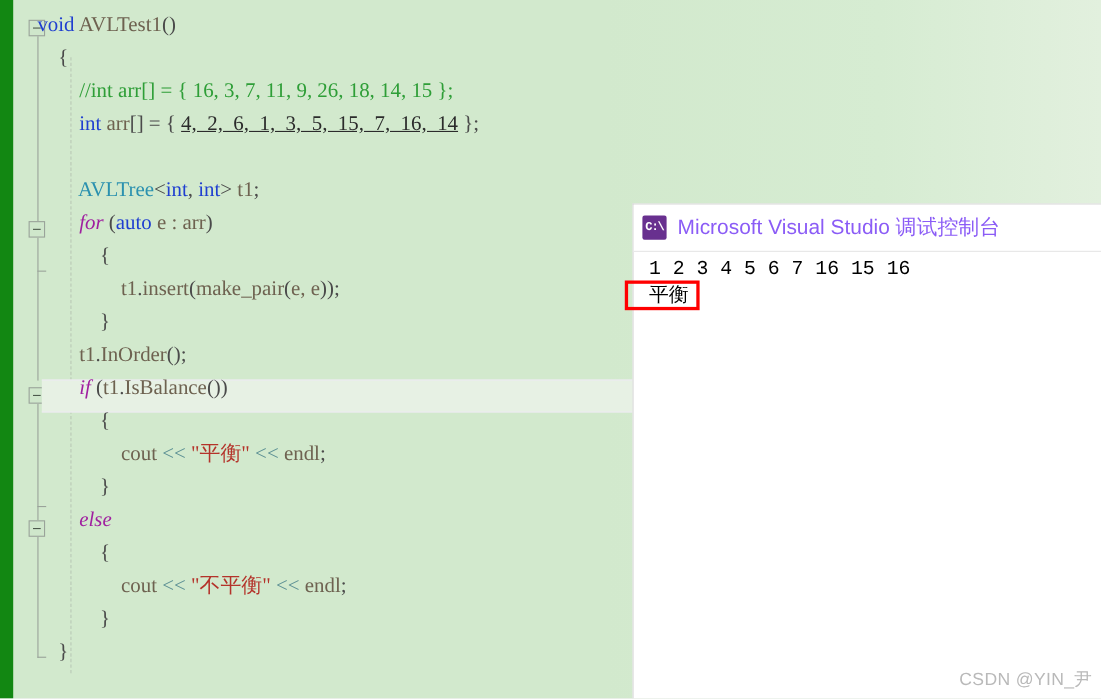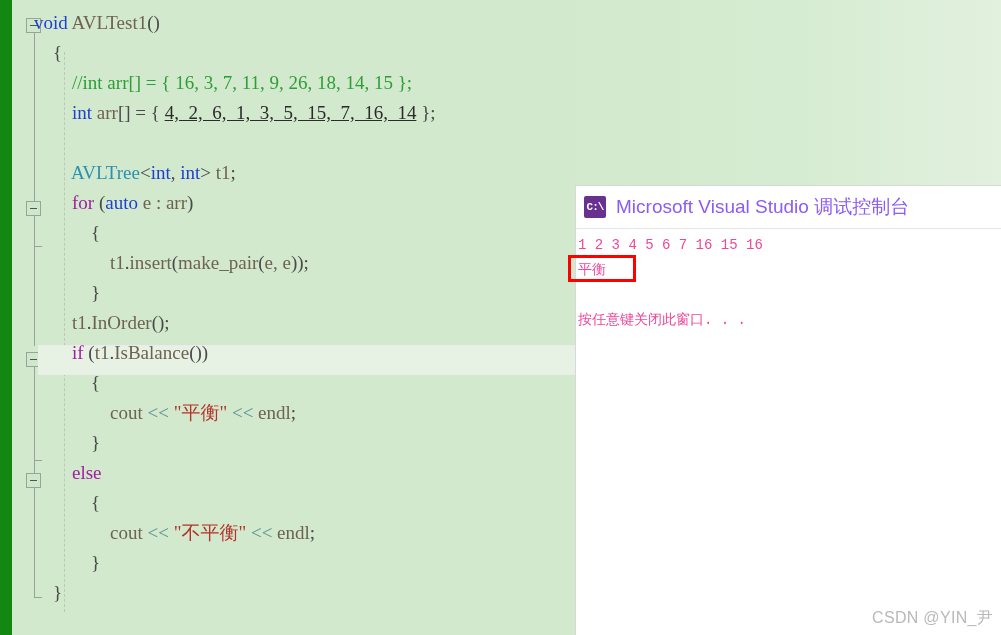--- a/index.html
+++ b/index.html
@@ -97,21 +97,21 @@
     left: 34px; top: 8px;
     font-family: "Liberation Serif", "DejaVu Serif", serif;
     font-size: 19px;
     line-height: 30px;
     white-space: pre;
     color: #2b2b2b;
   }
   .code .line { height: 30px; }
 
   .kw      { color: #1f3fd0; }   
-  .kwf     { color: #a020a0; }   
+  .kwf     { color: #a020a0; font-style: italic; }   
   .type    { color: #2b91af; }   
   .ident   { color: #6e6250; }   
   .cmt     { color: #2e9e37; }   
   .str     { color: #b4332a; }   
   .op      { color: #5b8f93; }   
   .punct   { color: #4a4a4a; }
   .num     { color: #2b2b2b; text-decoration: underline; }
 
   
   .console {
@@ -149,25 +149,25 @@
     letter-spacing: -1px;
     line-height: 1;
   }
   .console-title {
     font-family: "Liberation Sans", sans-serif;
     font-size: 19px;
     color: #8b5cf6;
     white-space: nowrap;
   }
   .console-body {
-    padding: 4px 0 0 2px;
+    padding: 4px 0 0 14px;
     font-family: "Liberation Mono", "DejaVu Sans Mono", monospace;
-    font-size: 14px;
+    font-size: 18px;
     line-height: 25px;
-    color: #ec4899;
+    color: #000000;
     white-space: pre;
   }
   .console-body .cline { height: 25px; }
   .console-body .blank { height: 25px; }
 
   .annot-box {
     position: absolute;
     left: 568px;
     top: 255px;
     width: 68px;
@@ -218,20 +218,20 @@
     <div class="code" id="code-area"><div class="line"><span></span><span class="kw">void </span><span class="ident">AVLTest1</span><span class="punct">()</span></div><div class="line"><span>    </span><span class="punct">{</span></div><div class="line"><span>        </span><span class="cmt">//int arr[] = { 16, 3, 7, 11, 9, 26, 18, 14, 15 };</span></div><div class="line"><span>        </span><span class="kw">int</span><span class="ident"> arr</span><span class="punct">[] = { </span><span class="num">4,  2,  6,  1,  3,  5,  15,  7,  16,  14</span><span class="punct"> };</span></div><div class="line"><span></span></div><div class="line"><span>        </span><span class="type">AVLTree</span><span class="punct">&lt;</span><span class="kw">int</span><span class="punct">, </span><span class="kw">int</span><span class="punct">&gt; </span><span class="ident">t1</span><span class="punct">;</span></div><div class="line"><span>        </span><span class="kwf">for</span><span class="punct"> (</span><span class="kw">auto</span><span class="ident"> e : arr</span><span class="punct">)</span></div><div class="line"><span>            </span><span class="punct">{</span></div><div class="line"><span>                </span><span class="ident">t1</span><span class="punct">.</span><span class="ident">insert</span><span class="punct">(</span><span class="ident">make_pair</span><span class="punct">(</span><span class="ident">e, e</span><span class="punct">));</span></div><div class="line"><span>            </span><span class="punct">}</span></div><div class="line"><span>        </span><span class="ident">t1</span><span class="punct">.</span><span class="ident">InOrder</span><span class="punct">();</span></div><div class="line"><span>        </span><span class="kwf">if</span><span class="punct"> (</span><span class="ident">t1</span><span class="punct">.</span><span class="ident">IsBalance</span><span class="punct">())</span></div><div class="line"><span>            </span><span class="punct">{</span></div><div class="line"><span>                </span><span class="ident">cout</span><span class="op"> &lt;&lt; </span><span class="str">"平衡"</span><span class="op"> &lt;&lt; </span><span class="ident">endl</span><span class="punct">;</span></div><div class="line"><span>            </span><span class="punct">}</span></div><div class="line"><span>        </span><span class="kwf">else</span></div><div class="line"><span>            </span><span class="punct">{</span></div><div class="line"><span>                </span><span class="ident">cout</span><span class="op"> &lt;&lt; </span><span class="str">"不平衡"</span><span class="op"> &lt;&lt; </span><span class="ident">endl</span><span class="punct">;</span></div><div class="line"><span>            </span><span class="punct">}</span></div><div class="line"><span>    </span><span class="punct">}</span></div></div>
   </div>
 
   <div class="console">
     <div class="console-titlebar">
       <div class="console-icon">
         <span>C:\</span>
       </div>
       <div class="console-title">Microsoft Visual Studio 调试控制台</div>
     </div>
-    <div class="console-body" id="console-out"><div class="cline">1 2 3 4 5 6 7 16 15 16</div><div class="cline">平衡</div><div class="blank"></div><div class="cline">按任意键关闭此窗口. . .</div></div>
+    <div class="console-body" id="console-out"><div class="cline">1 2 3 4 5 6 7 16 15 16</div><div class="cline">平衡</div><div class="blank"></div></div>
   </div>
 
   <div class="annot-box"></div>
 
   <div class="watermark">CSDN @YIN_尹</div>
 
 </div>
 
 </body></html>

